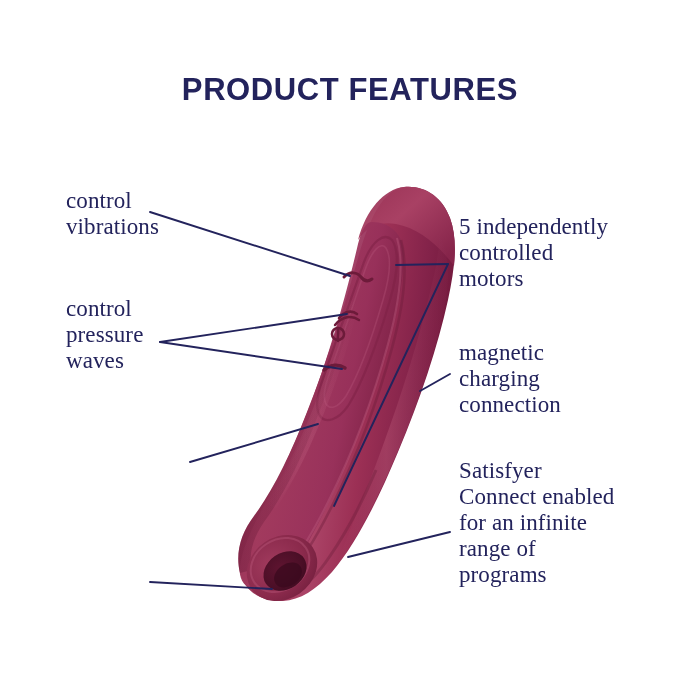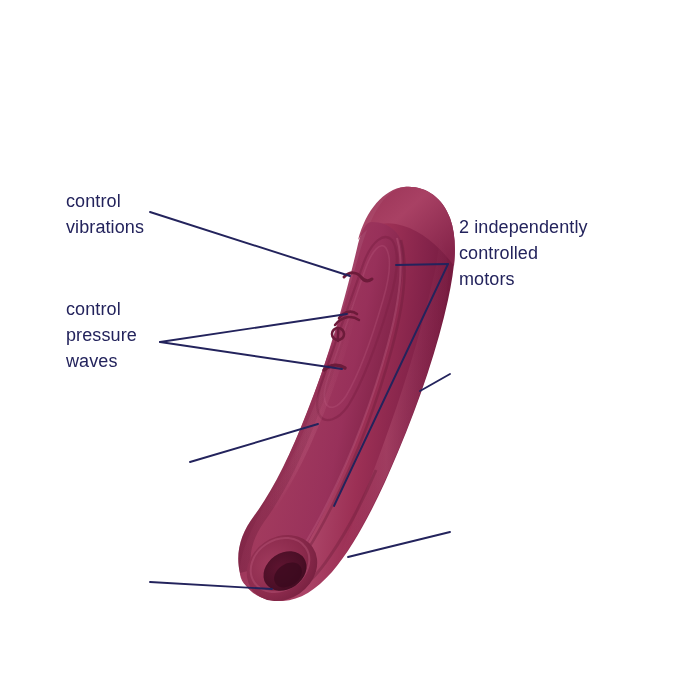--- a/index.html
+++ b/index.html
@@ -24,39 +24,40 @@
     text-align: center;
     font-family: "Liberation Sans", sans-serif;
     font-size: 31px;
     font-weight: bold;
     letter-spacing: 0.6px;
     color: #23235c;
     white-space: pre;
   }
   .label {
     position: absolute;
-    font-family: Liberation Sans, sans-serif;
-    font-size: 18px;
+    font-family: Liberation Serif, serif;
+    font-size: 23px;
     line-height: 26px;
     color: #23235c;
     white-space: pre;
     letter-spacing: 0.1px;
   }
   .label.right { text-align: left; }
   #art {
     position: absolute;
     left: 0;
     top: 0;
   }
 </style>
 </head>
 <body>
 
 <div id="page">
 
+  <div id="title">PRODUCT FEATURES</div>
 
   <svg id="art" width="700" height="700" viewBox="0 0 700 700">
     <defs>
 
       <linearGradient id="bodyGrad" x1="0" y1="0" x2="1" y2="0.25">
         <stop offset="0%" stop-color="#7e2244"></stop>
         <stop offset="14%" stop-color="#8d2a4e"></stop>
         <stop offset="34%" stop-color="#a03a5c"></stop>
         <stop offset="52%" stop-color="#ab4467"></stop>
         <stop offset="68%" stop-color="#9c3055"></stop>
@@ -246,19 +247,27 @@
 
   <div class="label left" style="left:66px; top:188px;">control
 vibrations</div>
 
   <div class="label left" style="left:66px; top:296px;">control
 pressure
 waves</div>
 
 
 
-  <div class="label right" style="left:459px; top:214px;">2 independently
+  <div class="label right" style="left:459px; top:214px;">5 independently
 controlled
 motors</div>
 
-
+  <div class="label right" style="left:459px; top:340px;">magnetic
+charging
+connection</div>
+
+  <div class="label right" style="left:459px; top:458px;">Satisfyer
+Connect enabled
+for an infinite
+range of
+programs</div>
 
 </div>
 
 </body></html>

